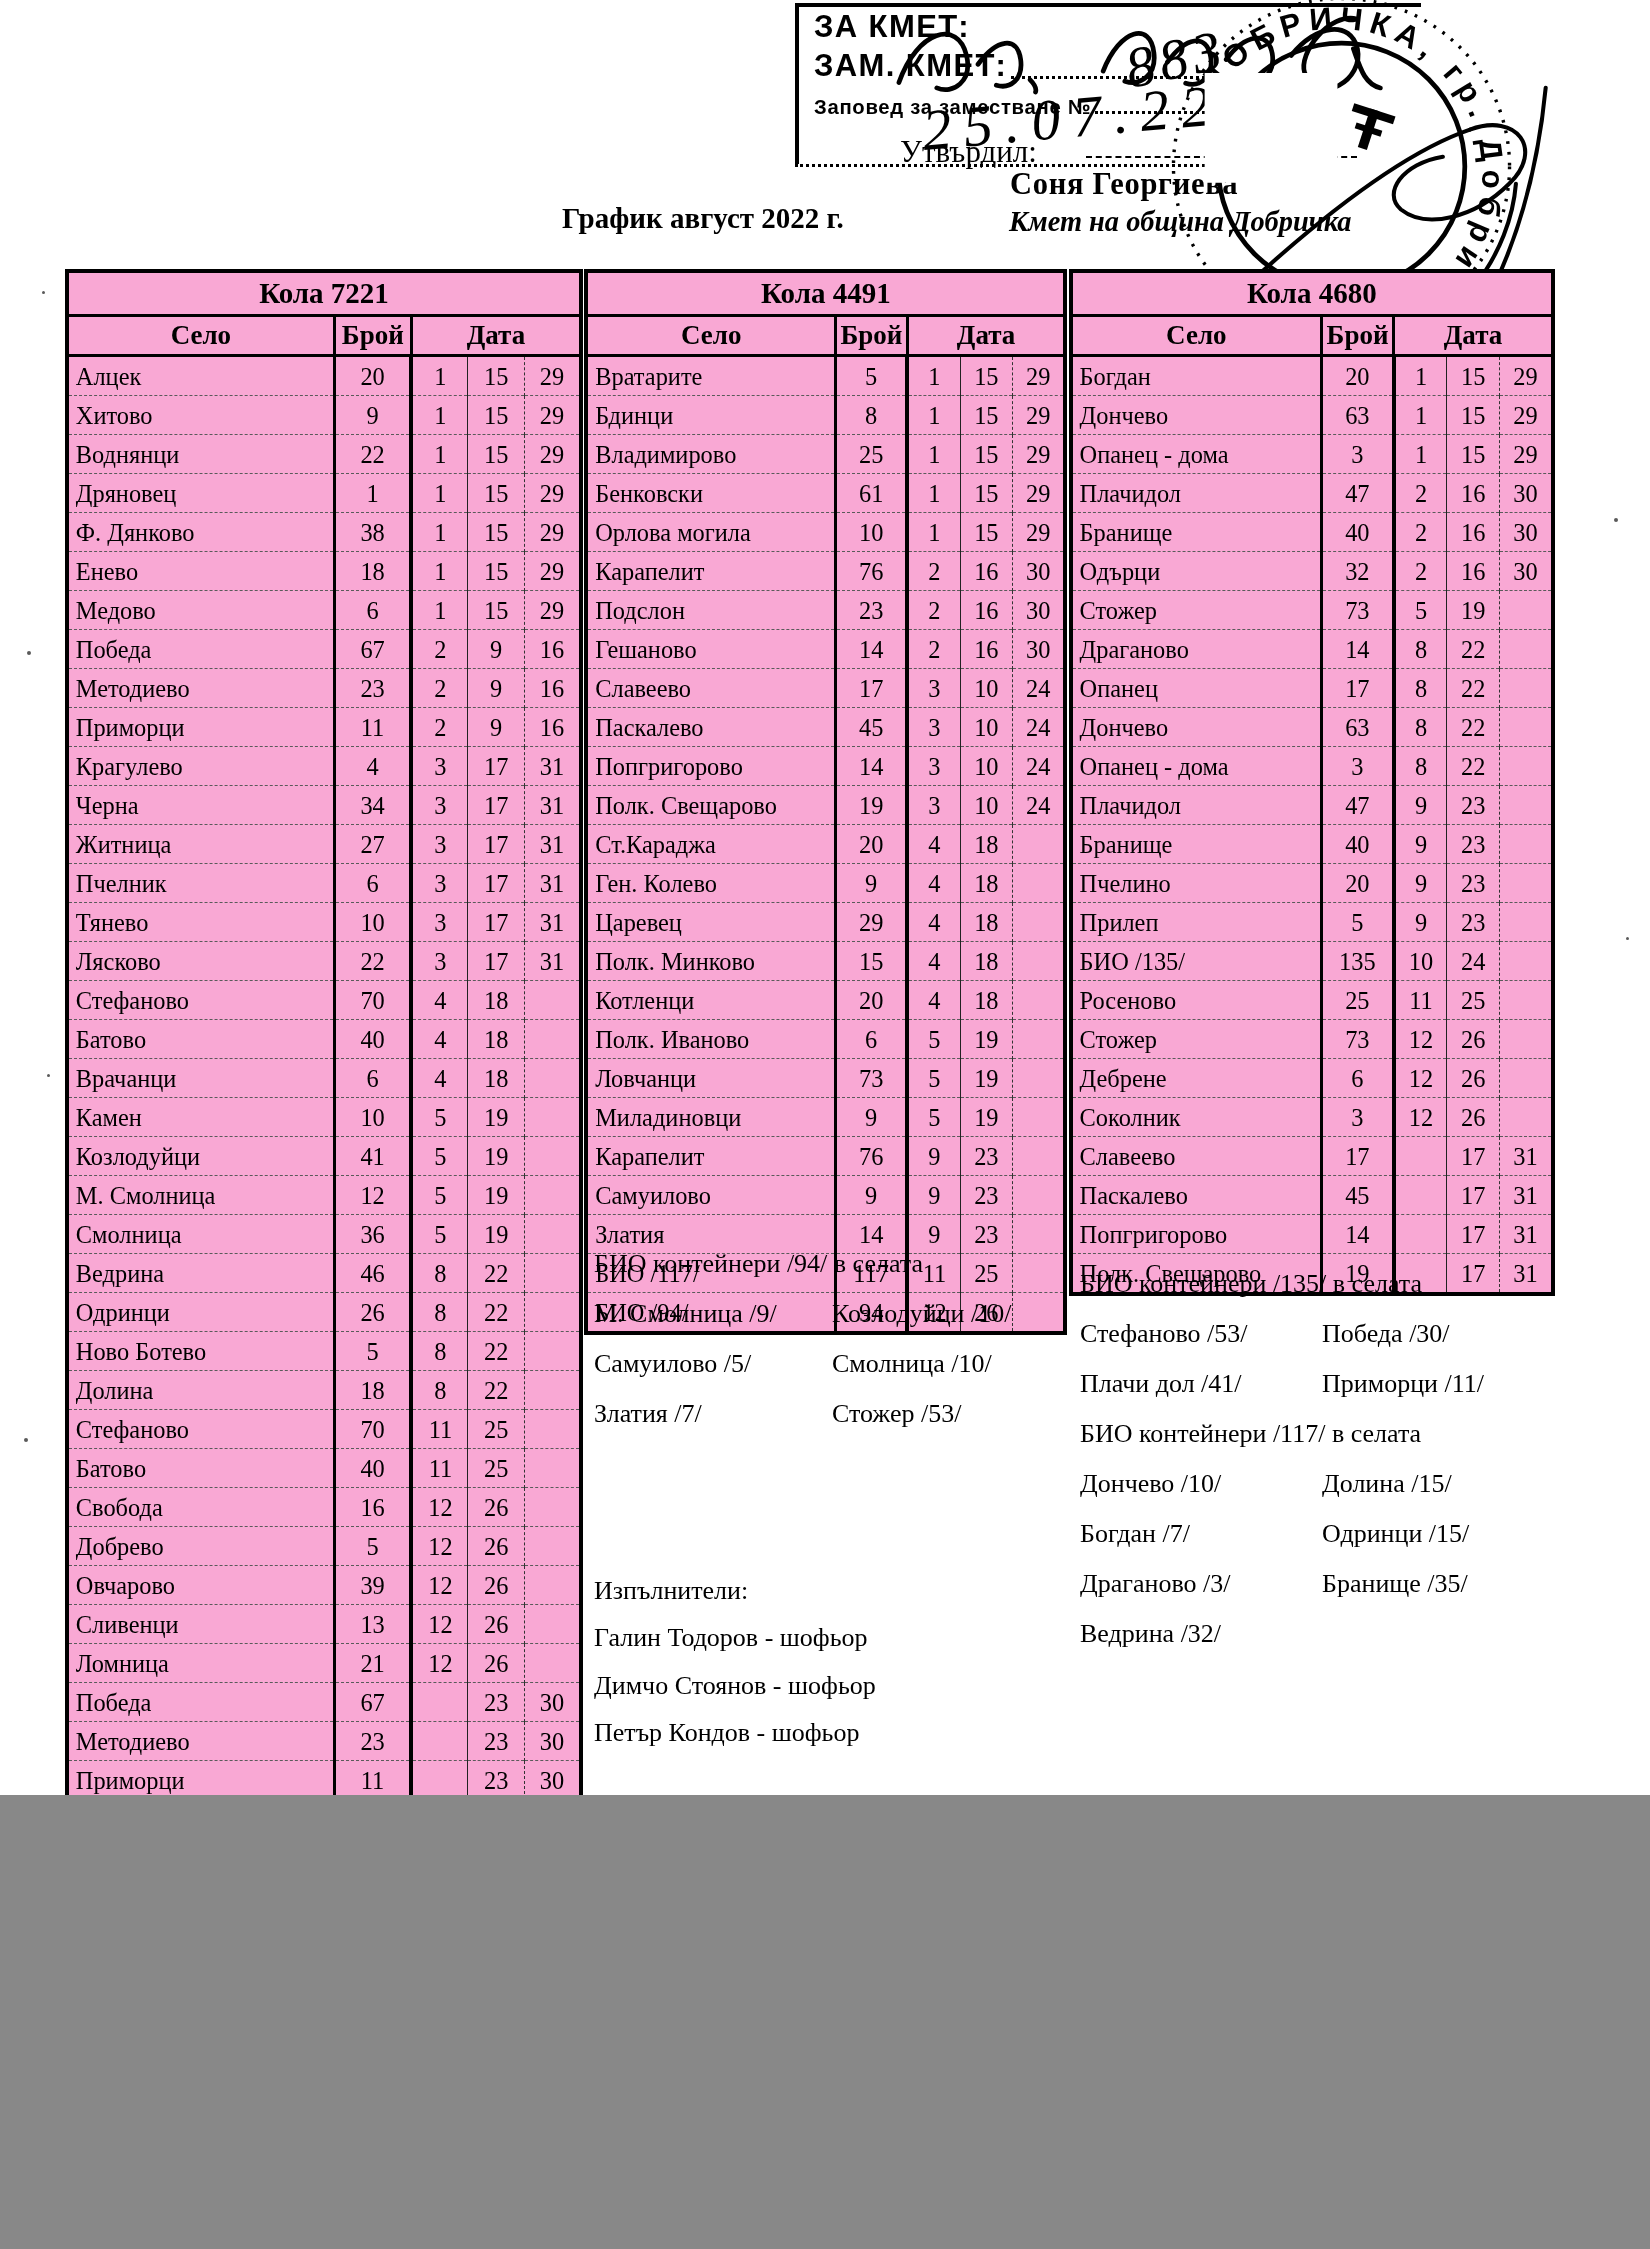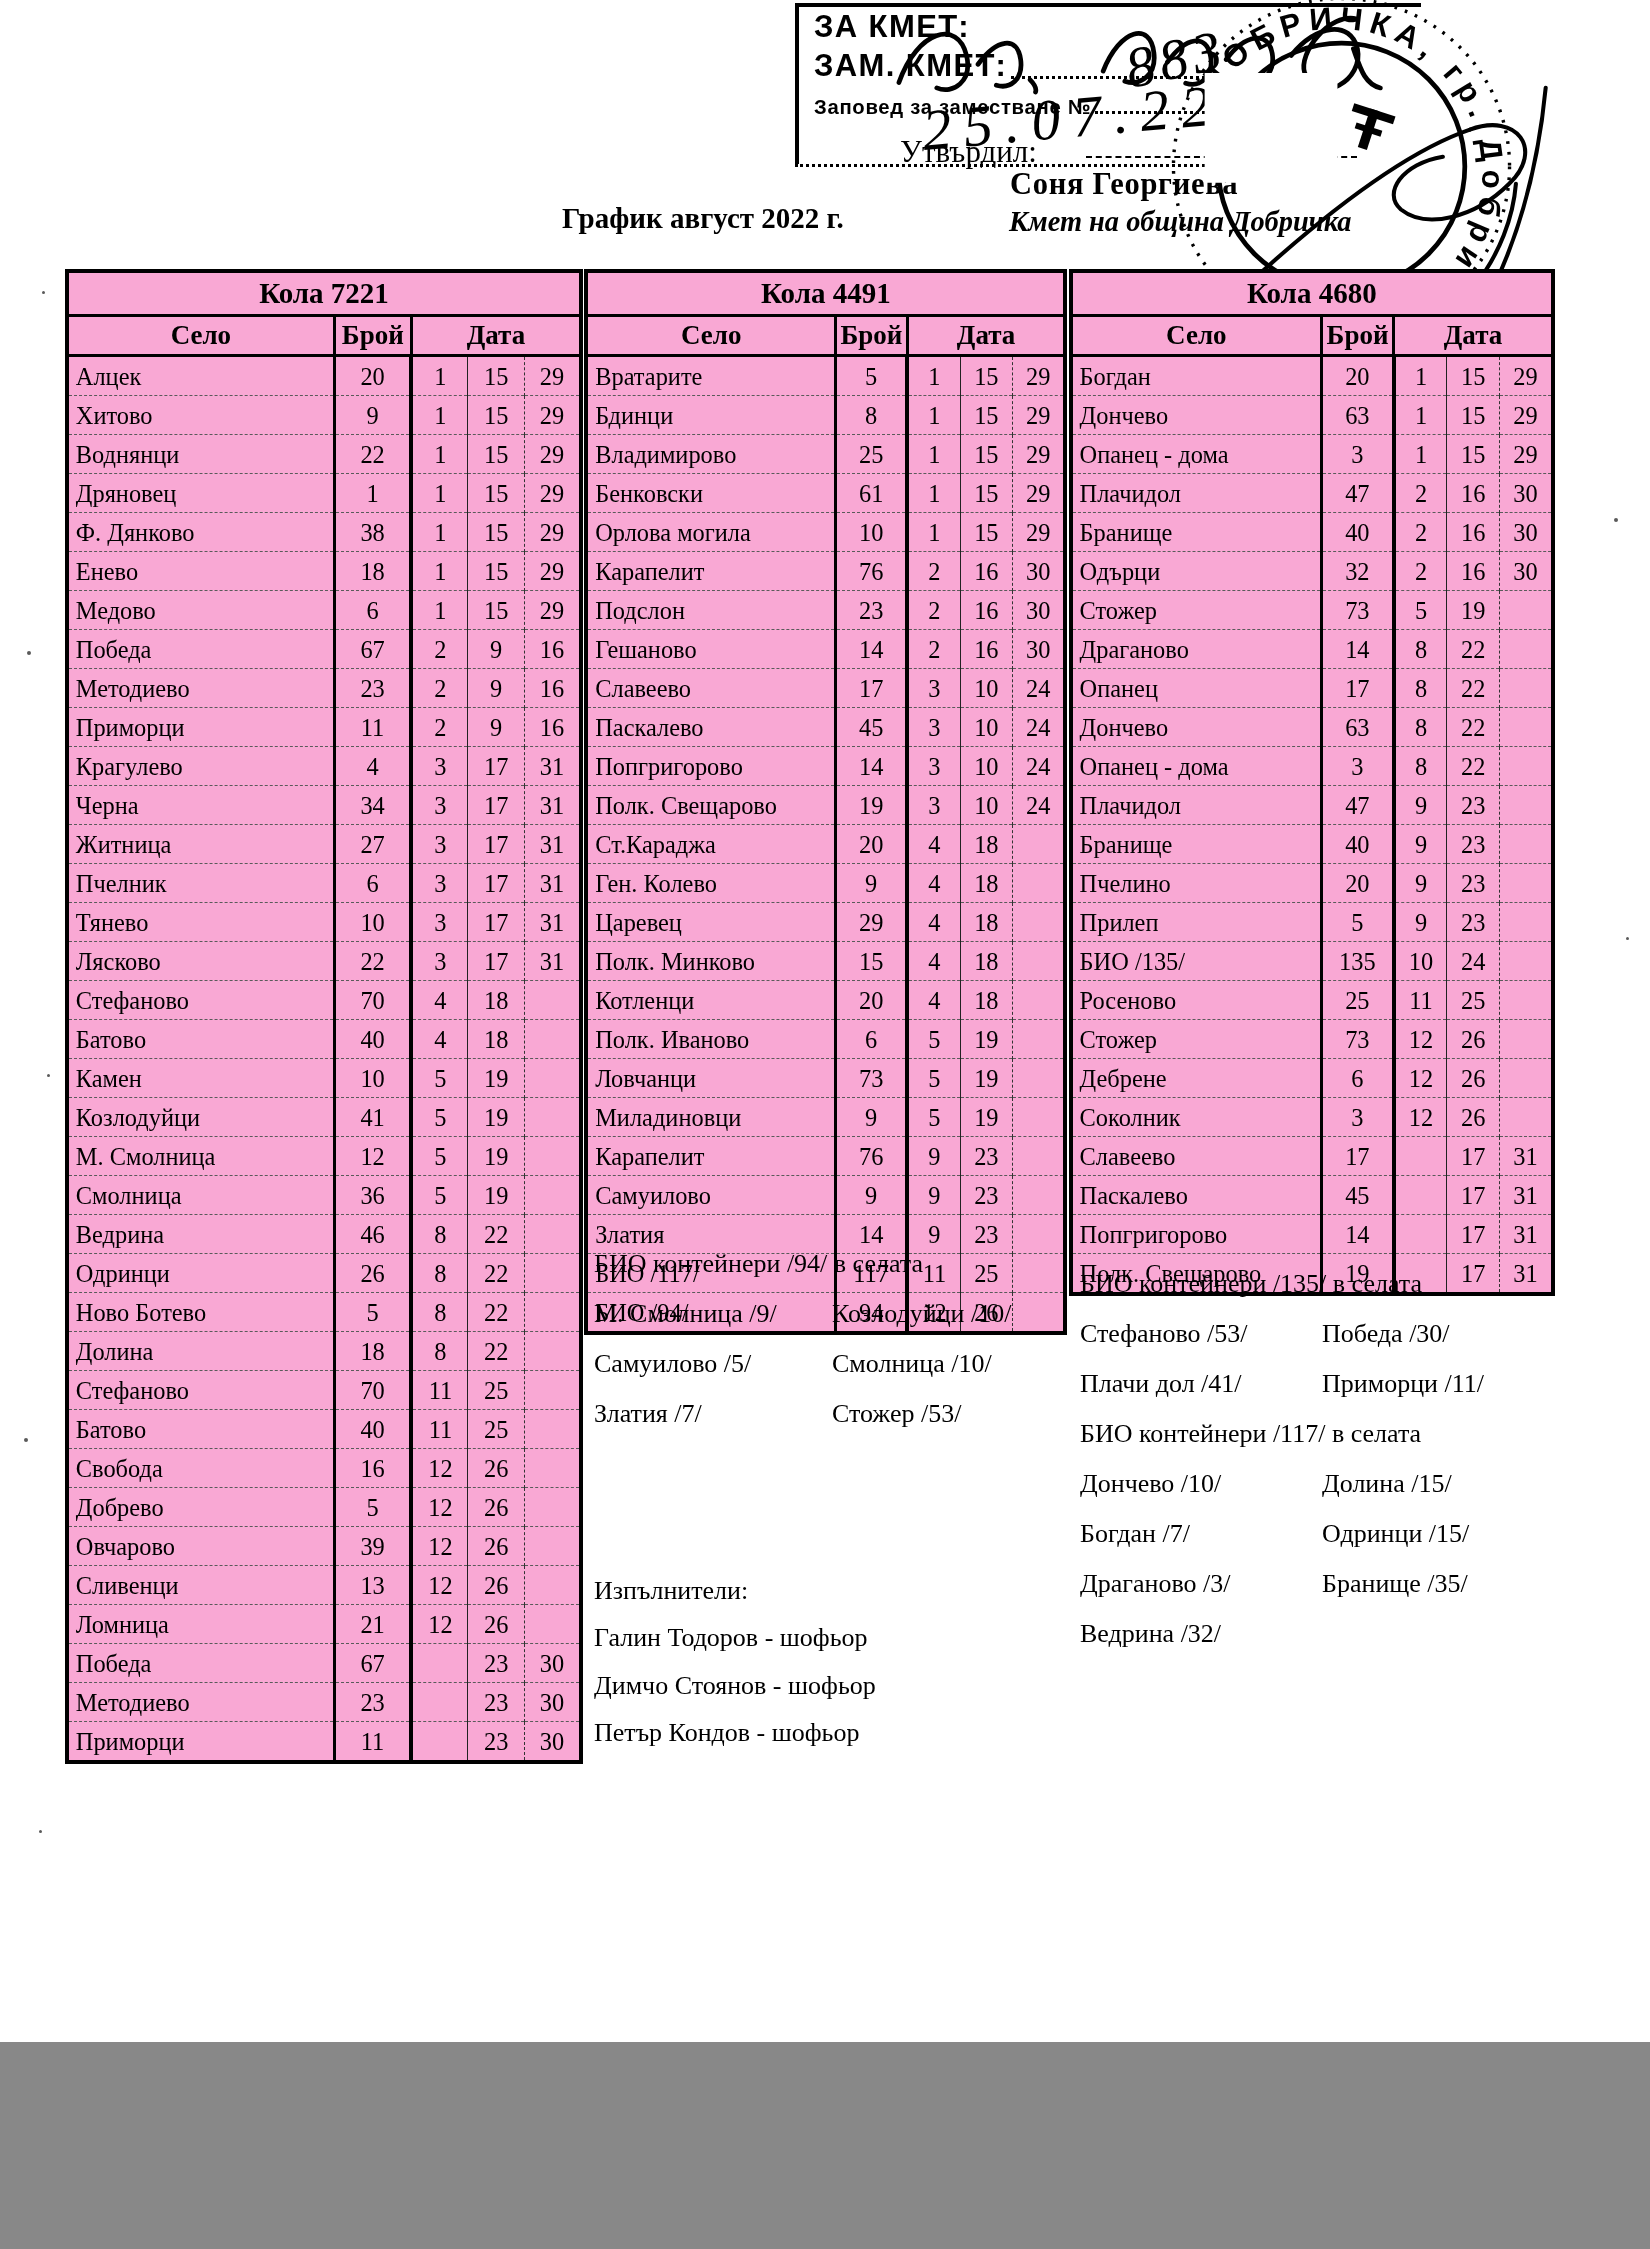--- a/index.html
+++ b/index.html
@@ -1,16 +1,16 @@
 <!DOCTYPE html>
 <html style="font-size:10.8px"><head>
 <meta charset="utf-8">
 <style>
   html,body{margin:0;padding:0;background:#888;}
-  .doc{position:relative;width:1651px;height:2042px;background:#ffffff;overflow:hidden;
+  .doc{position:relative;width:1651px;height:1795px;background:#ffffff;overflow:hidden;
        font-family:"Liberation Serif","DejaVu Serif",serif;color:#000;}
 
   
   .box-top{position:absolute;left:795px;top:2.7px;width:626px;border-top:4.1px solid #000;}
   .stampbox{position:absolute;left:795px;top:2.7px;width:439px;border-left:4.1px solid #000;
             border-bottom:3.4px dotted #000;padding:6.8px 0 45px 15px;
             font-family:"Liberation Sans","DejaVu Sans",sans-serif;font-weight:bold;}
   .sb1{font-size:31px;letter-spacing:1.4px;}
   .sb-row{display:flex;align-items:flex-end;}
   .sb2{font-size:31px;letter-spacing:1.4px;margin-top:2.7px;}
@@ -273,20 +273,27 @@
               <td class="c-d c-d3"></td>
             </tr>
           <tr>
               <td class="c-v">Батово</td>
               <td class="c-n">40</td>
               <td class="c-d c-d1">4</td>
               <td class="c-d c-d2">18</td>
               <td class="c-d c-d3"></td>
             </tr>
           <tr>
+              <td class="c-v">Врачанци</td>
+              <td class="c-n">6</td>
+              <td class="c-d c-d1">4</td>
+              <td class="c-d c-d2">18</td>
+              <td class="c-d c-d3"></td>
+            </tr>
+          <tr>
               <td class="c-v">Камен</td>
               <td class="c-n">10</td>
               <td class="c-d c-d1">5</td>
               <td class="c-d c-d2">19</td>
               <td class="c-d c-d3"></td>
             </tr>
           <tr>
               <td class="c-v">Козлодуйци</td>
               <td class="c-n">41</td>
               <td class="c-d c-d1">5</td>

